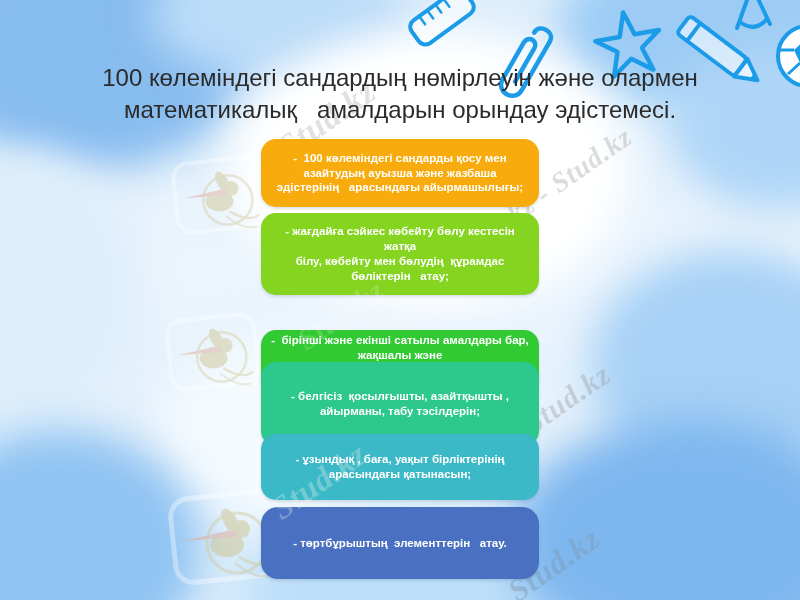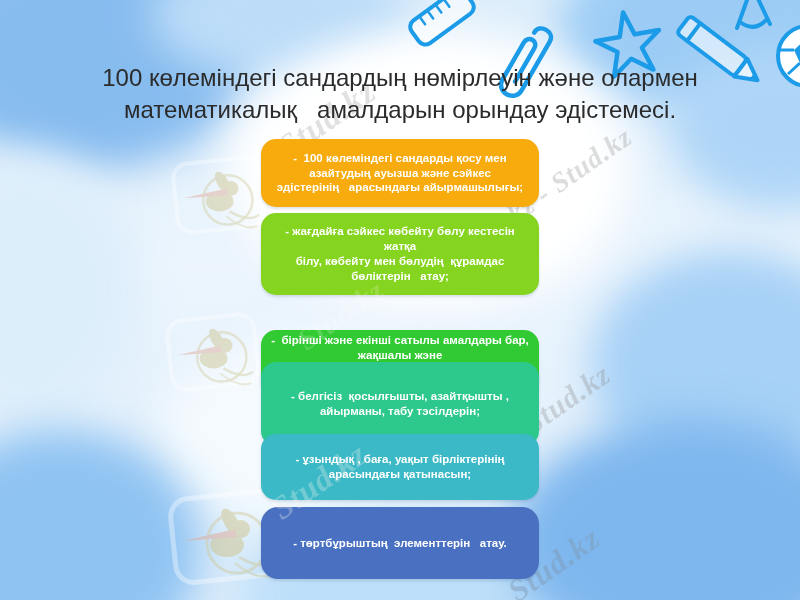--- a/index.html
+++ b/index.html
@@ -136,21 +136,21 @@
 
   <div class="wm wm-behind wm1">Stud.kz</div>
   <div class="wm wm-behind wm2">Stud.kz - Stud.kz</div>
   <div class="wm wm-behind wm4">Stud.kz</div>
   <div class="wm wm-behind wm6">Stud.kz</div>
 
   <div class="title">100 көлеміндегі сандардың нөмірлеуін және олармен
 математикалық   амалдарын орындау эдістемесі.</div>
 
   <div class="box b1" style="background-color: rgb(247, 171, 13);">-  100 көлеміндегі сандарды қосу мен
-азайтудың ауызша және сэйкес
+азайтудың ауызша және жазбаша
 эдістерінің   арасындағы айырмашылығы;</div>
   <div class="box b2" style="background-color: rgb(133, 212, 31);">- жағдайға сэйкес көбейту бөлу кестесін жатқа
 білу, көбейту мен бөлудің  құрамдас
 бөліктерін   атау;</div>
   <div class="box b3" style="background-color: rgb(50, 202, 50); margin-top: 44px;">-  бірінші жэне екінші сатылы амалдары бар,
 жақшалы жэне
 жақсасыз   есептерде   амалдарды   орындау
 тэртібін;</div>
   <div class="box b4" style="background-color: rgb(44, 200, 140);">- белгісіз  қосылғышты, азайтқышты ,
 айырманы, табу тэсілдерін;</div>

